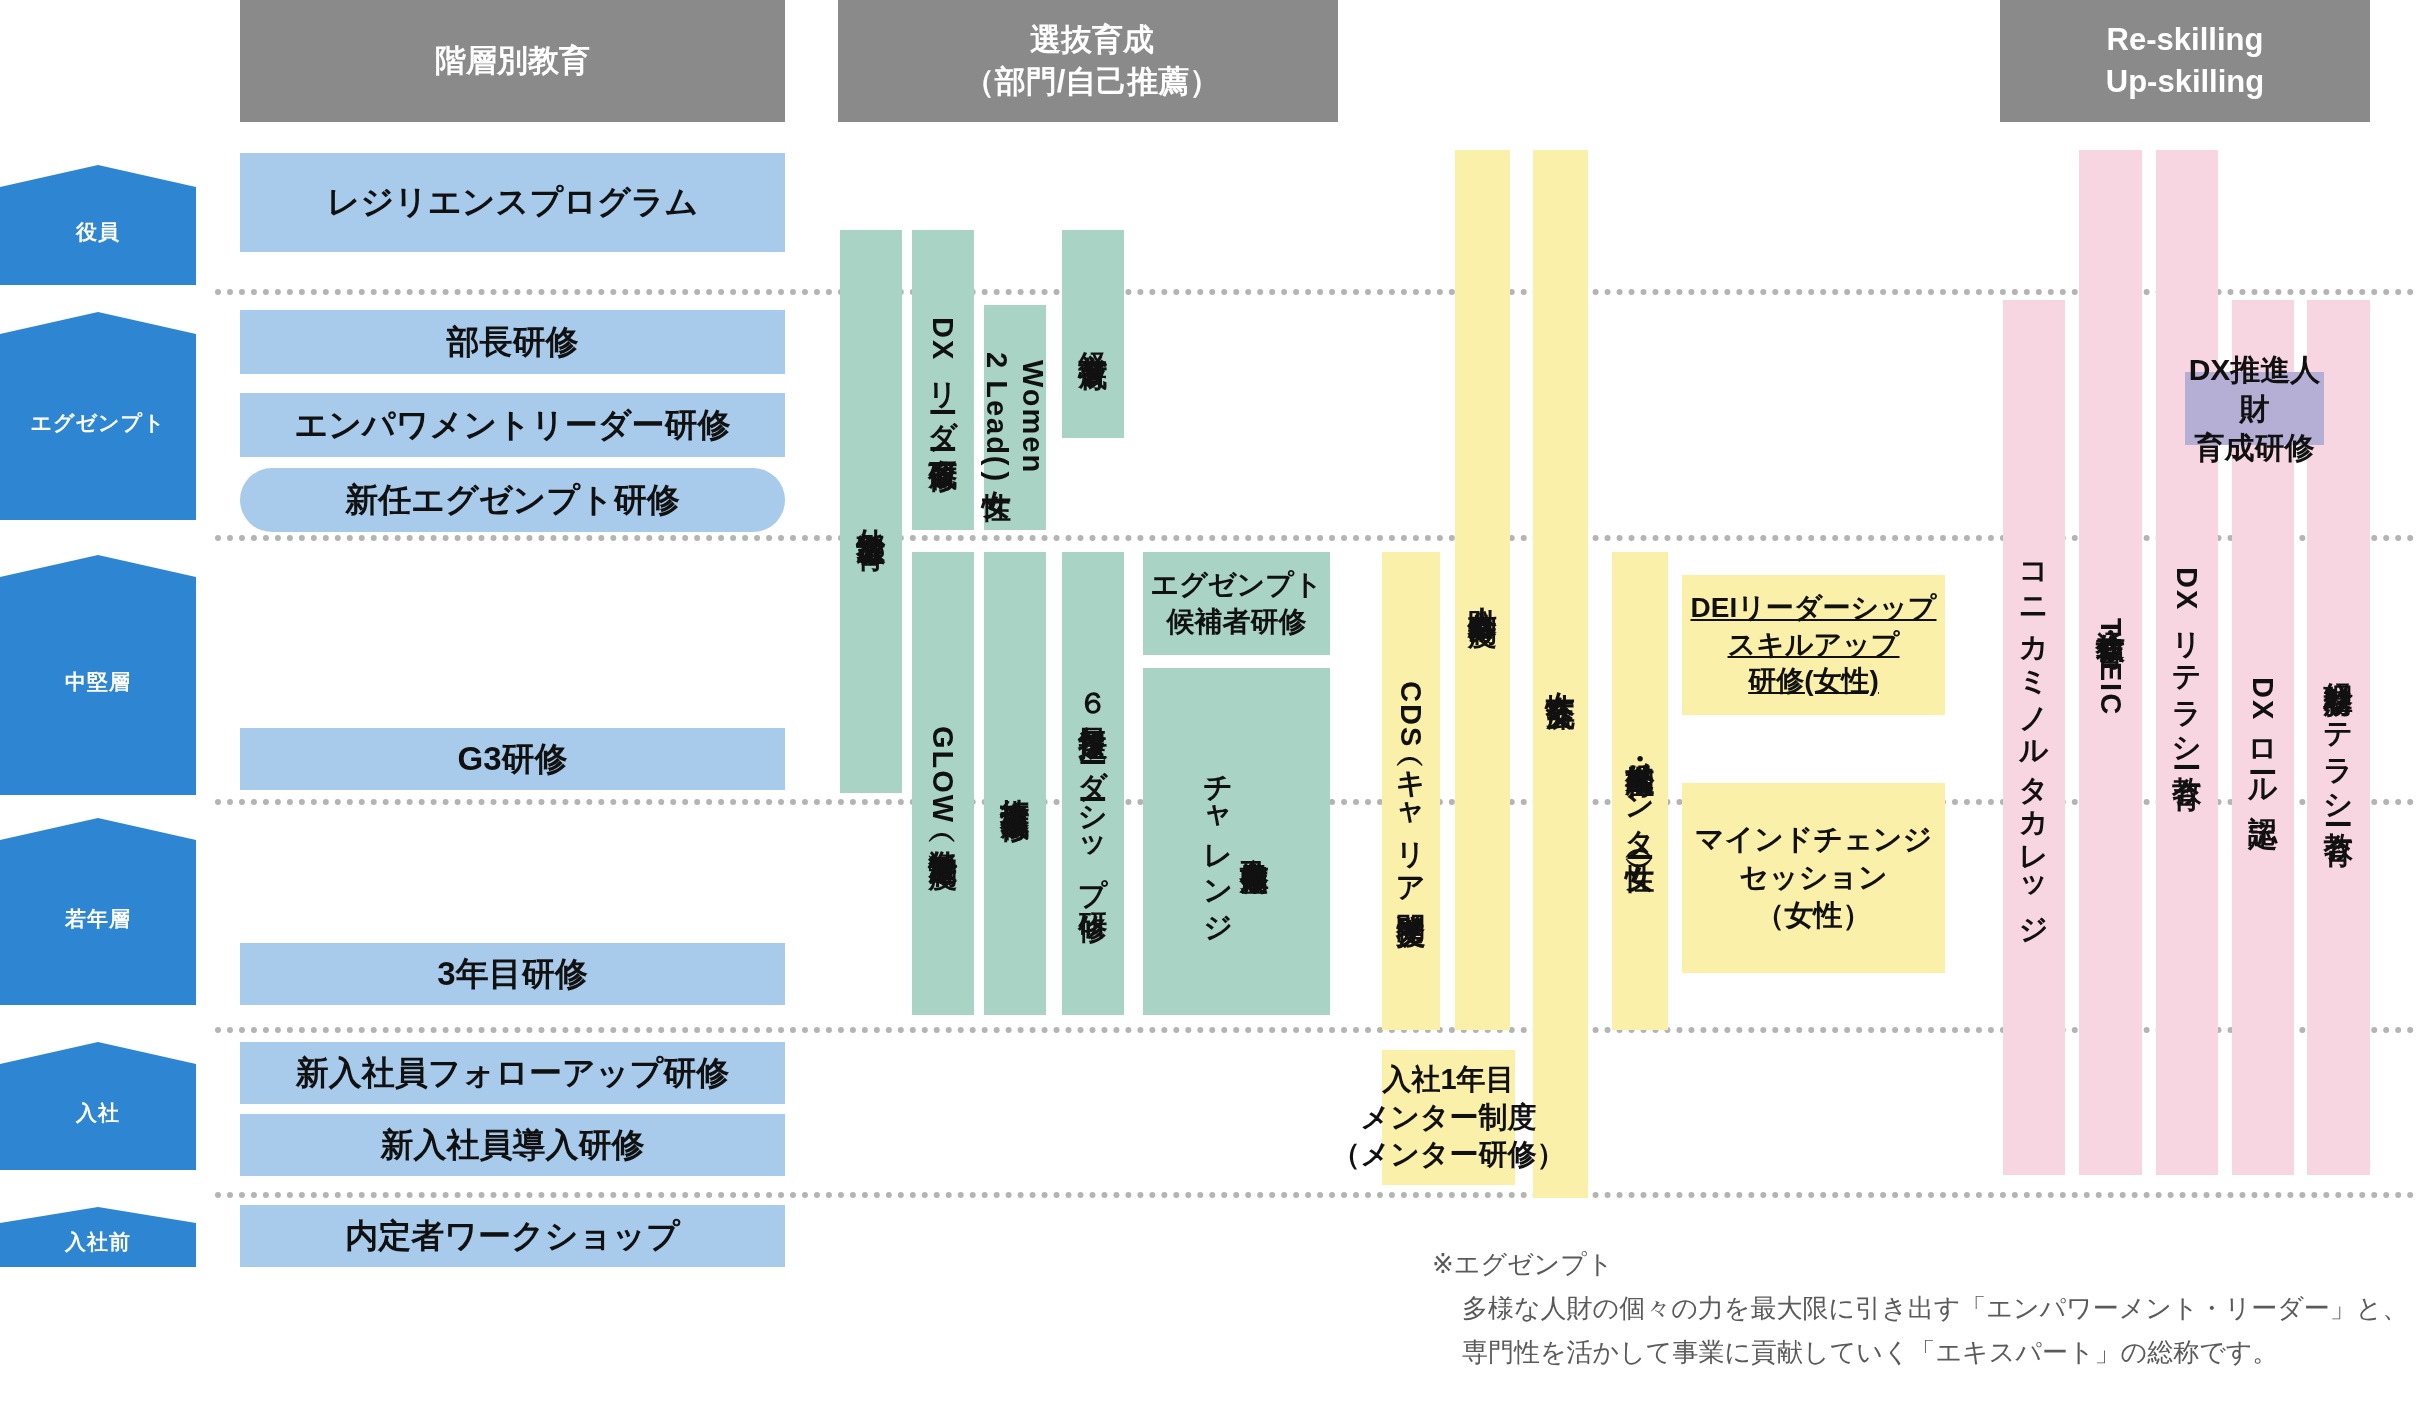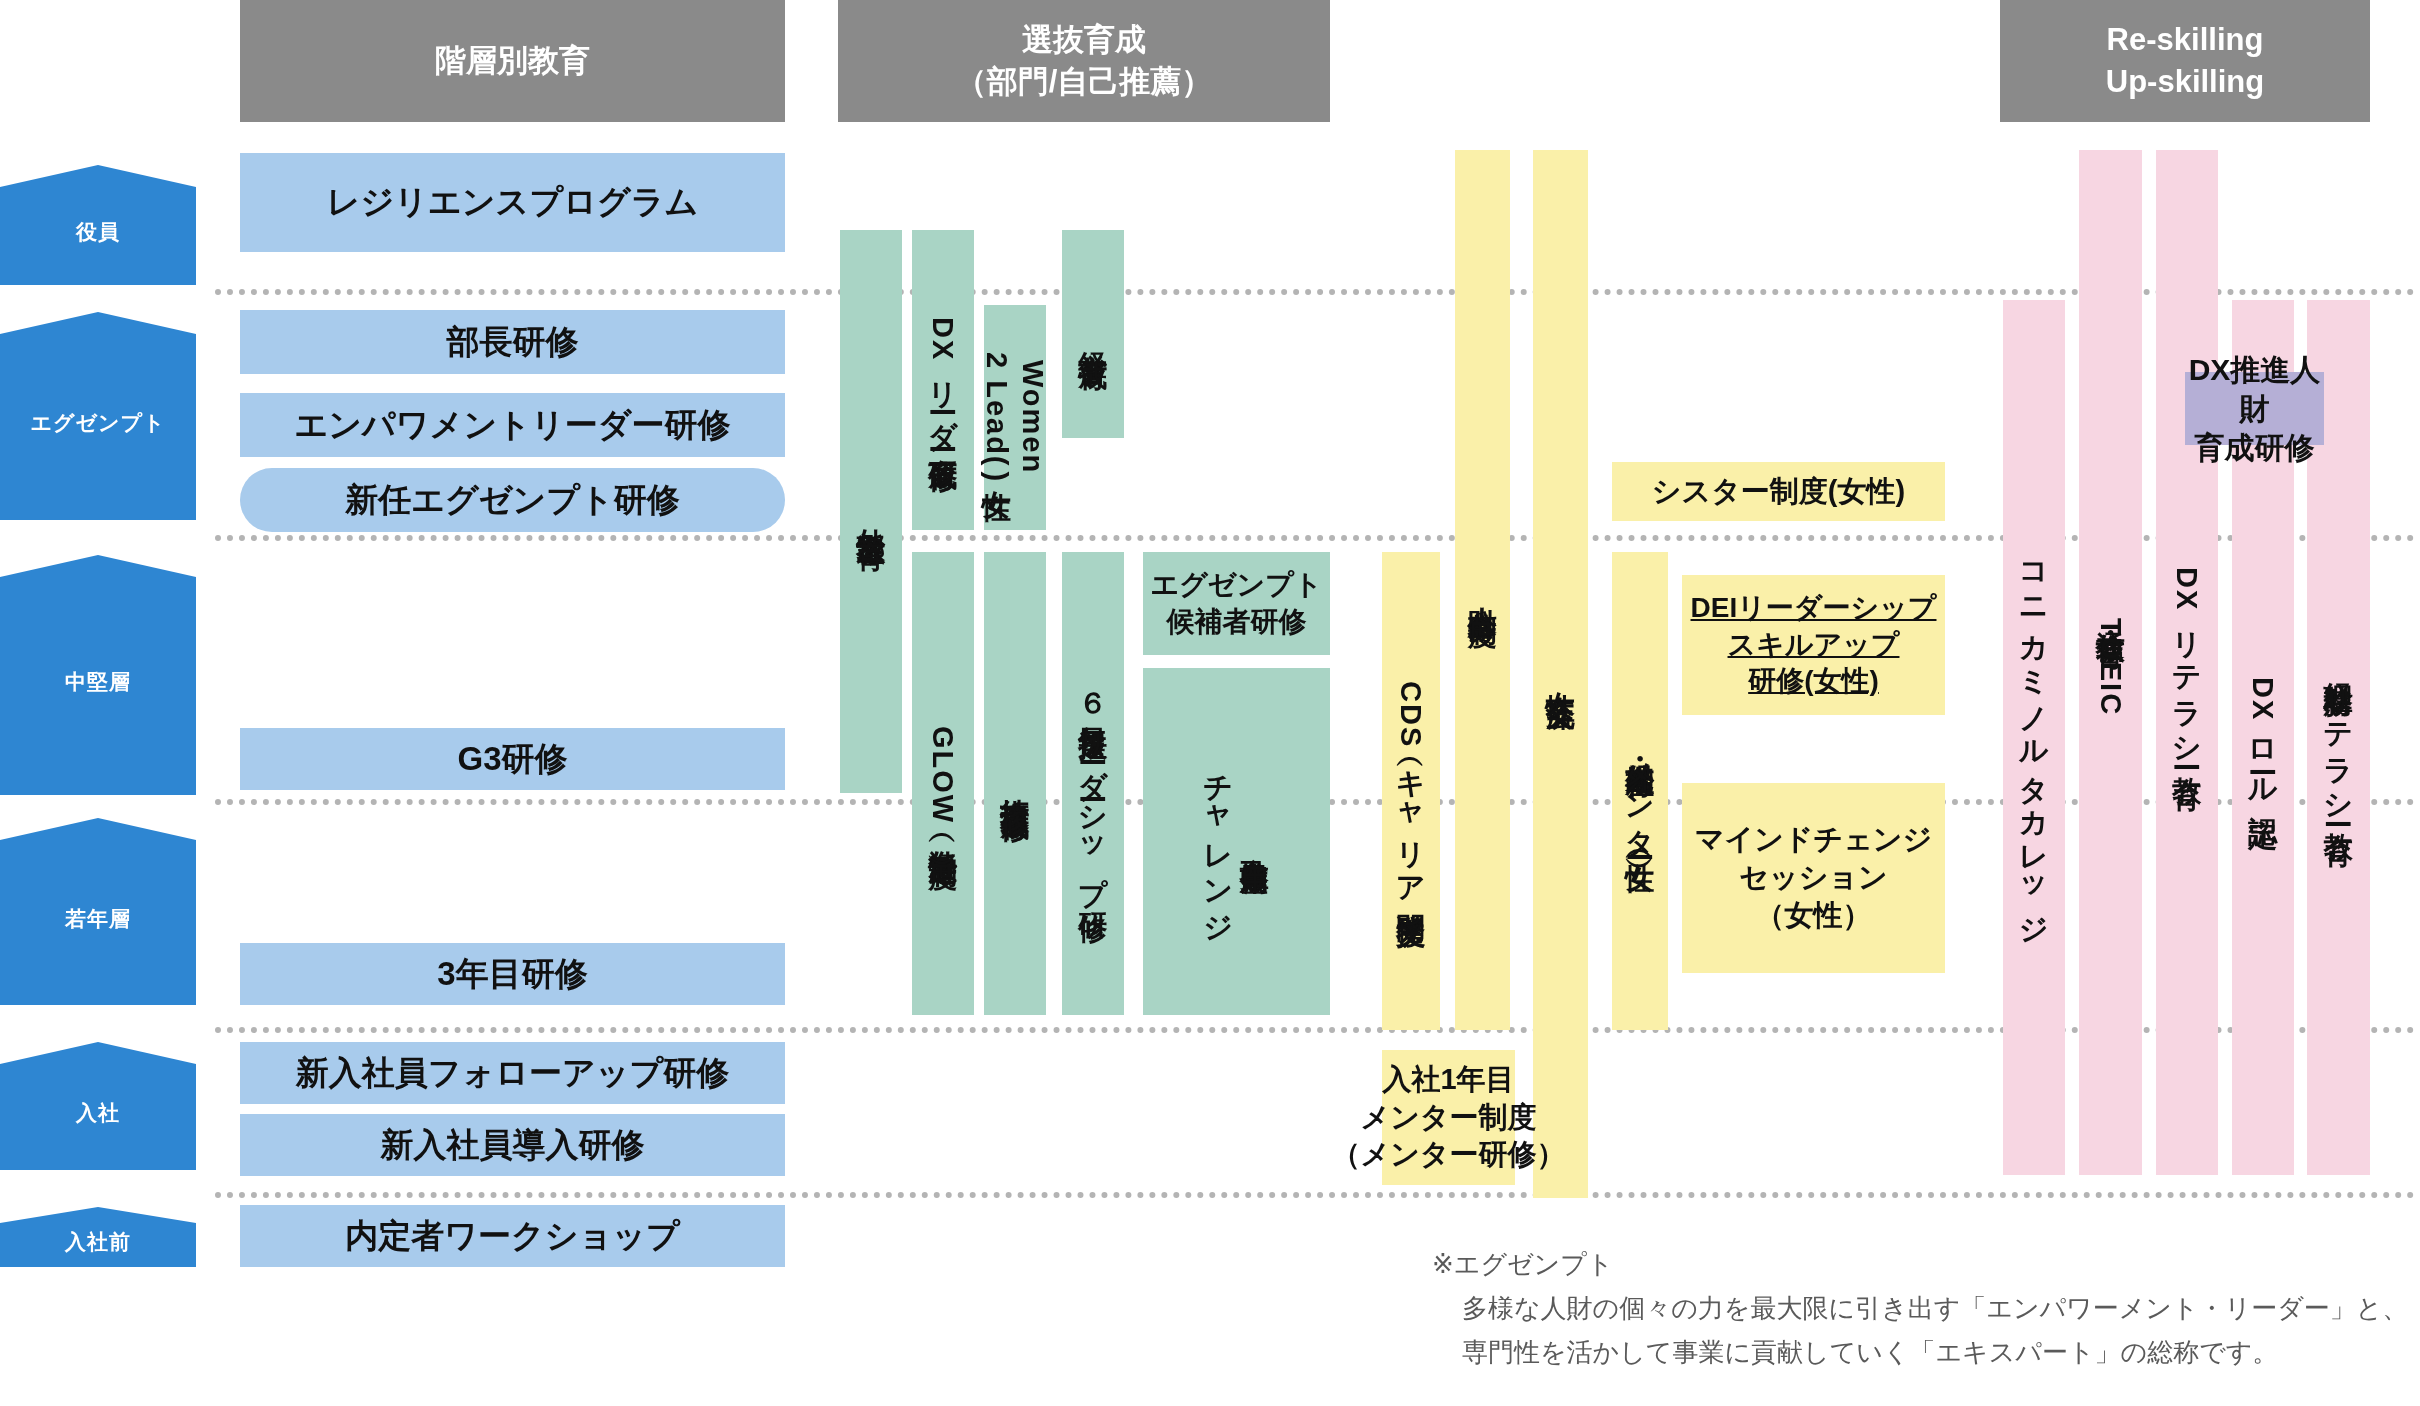--- a/index.html
+++ b/index.html
@@ -44,21 +44,21 @@
   }
   .notewrap{position:absolute;left:1432px;top:1242px;z-index:2;color:#5A5A5A;font-size:26px;line-height:44px;}
   .note-indent{padding-left:30px;white-space:nowrap;}
 </style>
 </head>
 <body>
 
 <div id="stage">
 
   <div class="hdr" style="left:240px;width:545px;">階層別教育</div>
-  <div class="hdr" style="left:838px;width:492px;">選抜育成
+  <div class="hdr" style="left:838px;width:492px;padding-left:8px;">選抜育成
 （部門/自己推薦）</div>
   <div class="hdr" style="left:2000px;width:370px;">Re-skilling
 Up-skilling</div>
 
   <div class="dotline" style="top:289px;"></div>
   <div class="dotline" style="top:535px;"></div>
   <div class="dotline" style="top:799px;"></div>
   <div class="dotline" style="top:1027px;"></div>
   <div class="dotline" style="top:1192px;"></div>
 
@@ -89,21 +89,20 @@
   <div class="vbar green" style="left:1062px;top:552px;width:62px;height:463px;">６年目選抜リーダーシップ研修</div>
   <div class="hbox green" style="left:1143px;top:552px;width:187px;height:103px;font-size:28px;">エグゼンプト
 候補者研修</div>
   <div class="vbar green" style="left:1143px;top:668px;width:187px;height:347px;">自己推薦登用
 チャレンジ</div>
 
   <div class="vbar yellow" style="left:1382px;top:552px;width:58px;height:478px;">CDS（キャリア開発支援）</div>
   <div class="vbar yellow" style="left:1455px;top:150px;width:55px;height:880px;">人財公募制度</div>
   <div class="vbar yellow" style="left:1533px;top:150px;width:55px;height:1048px;">女性交流会</div>
   <div class="vbar yellow tight" style="left:1612px;top:552px;width:56px;height:478px;">出産・育児期社外メンター（女性）</div>
-  <div class="hbox yellow" style="left:1612px;top:462px;width:333px;height:59px;">シスター制度(女性)</div>
   <div class="hbox yellow" style="left:1682px;top:575px;width:263px;height:140px;font-size:28px;text-decoration:underline;">DEIリーダーシップ
 スキルアップ
 研修(女性)</div>
   <div class="hbox yellow" style="left:1682px;top:735px;width:263px;height:190px;margin-top:48px;">マインドチェンジ
 セッション
 （女性）</div>
   <div class="hbox yellow" style="left:1382px;top:1050px;width:133px;height:135px;white-space:pre;overflow:visible;">入社1年目
 メンター制度
 （メンター研修）</div>
 

